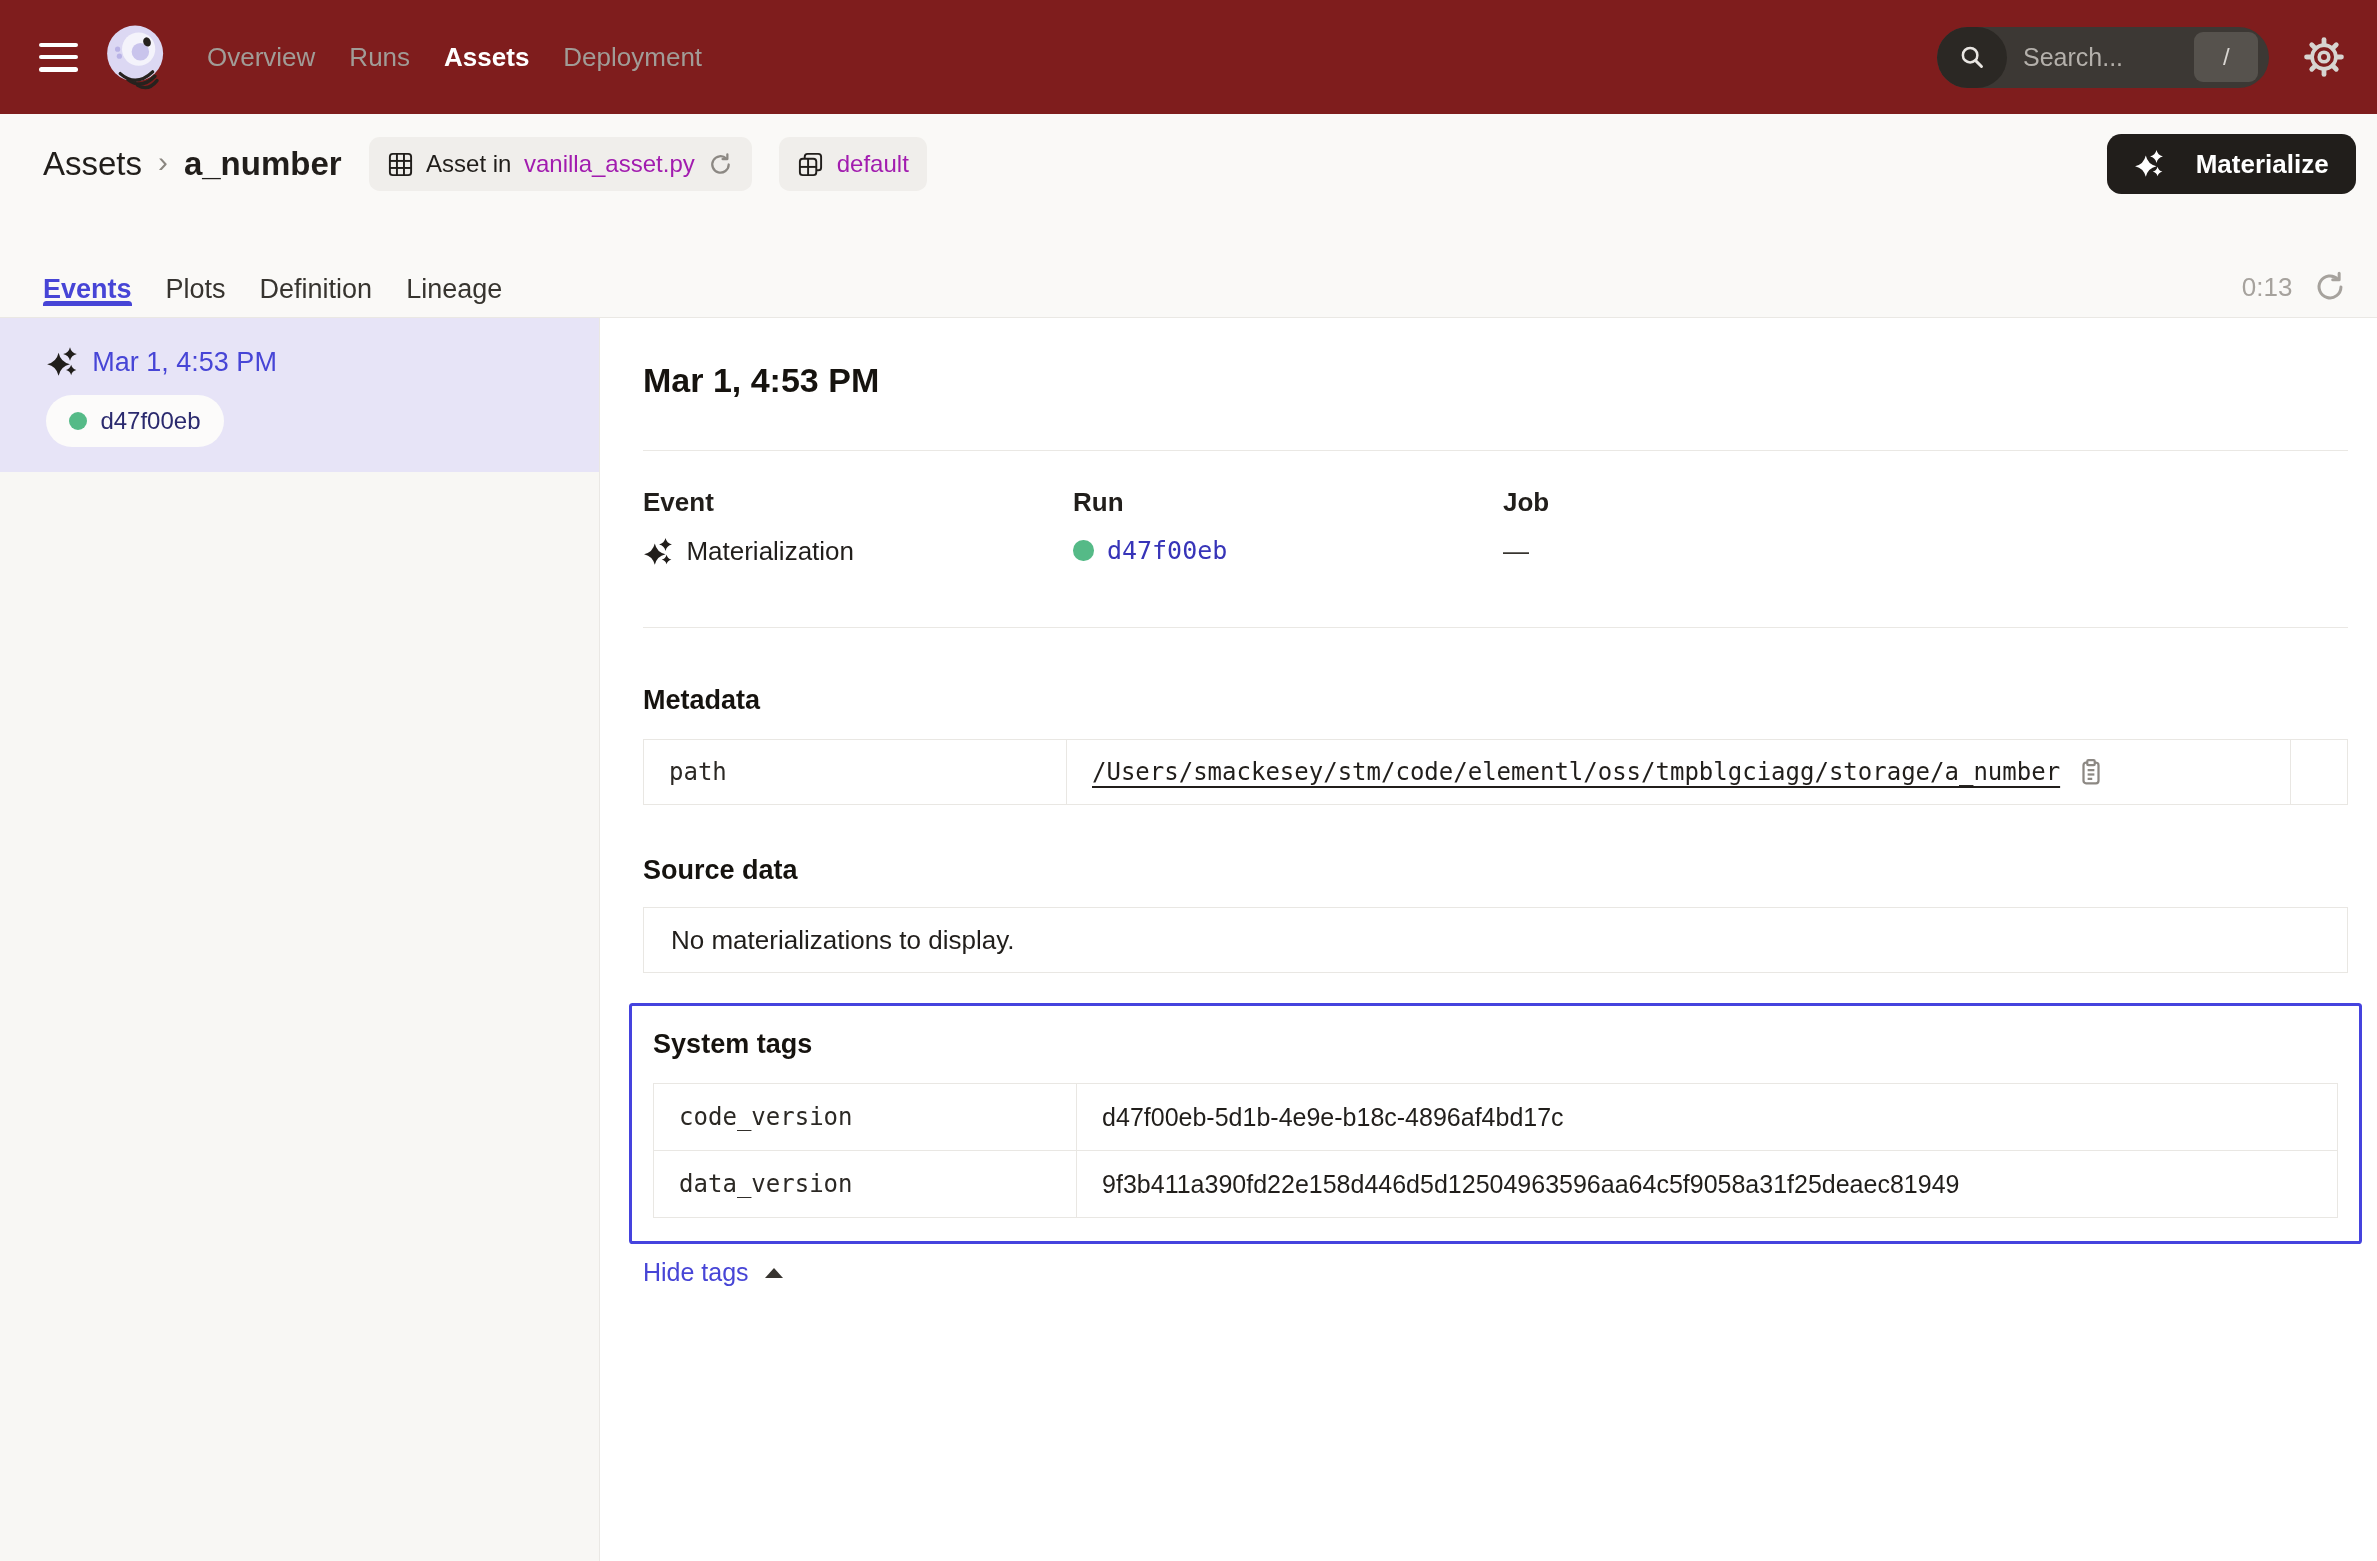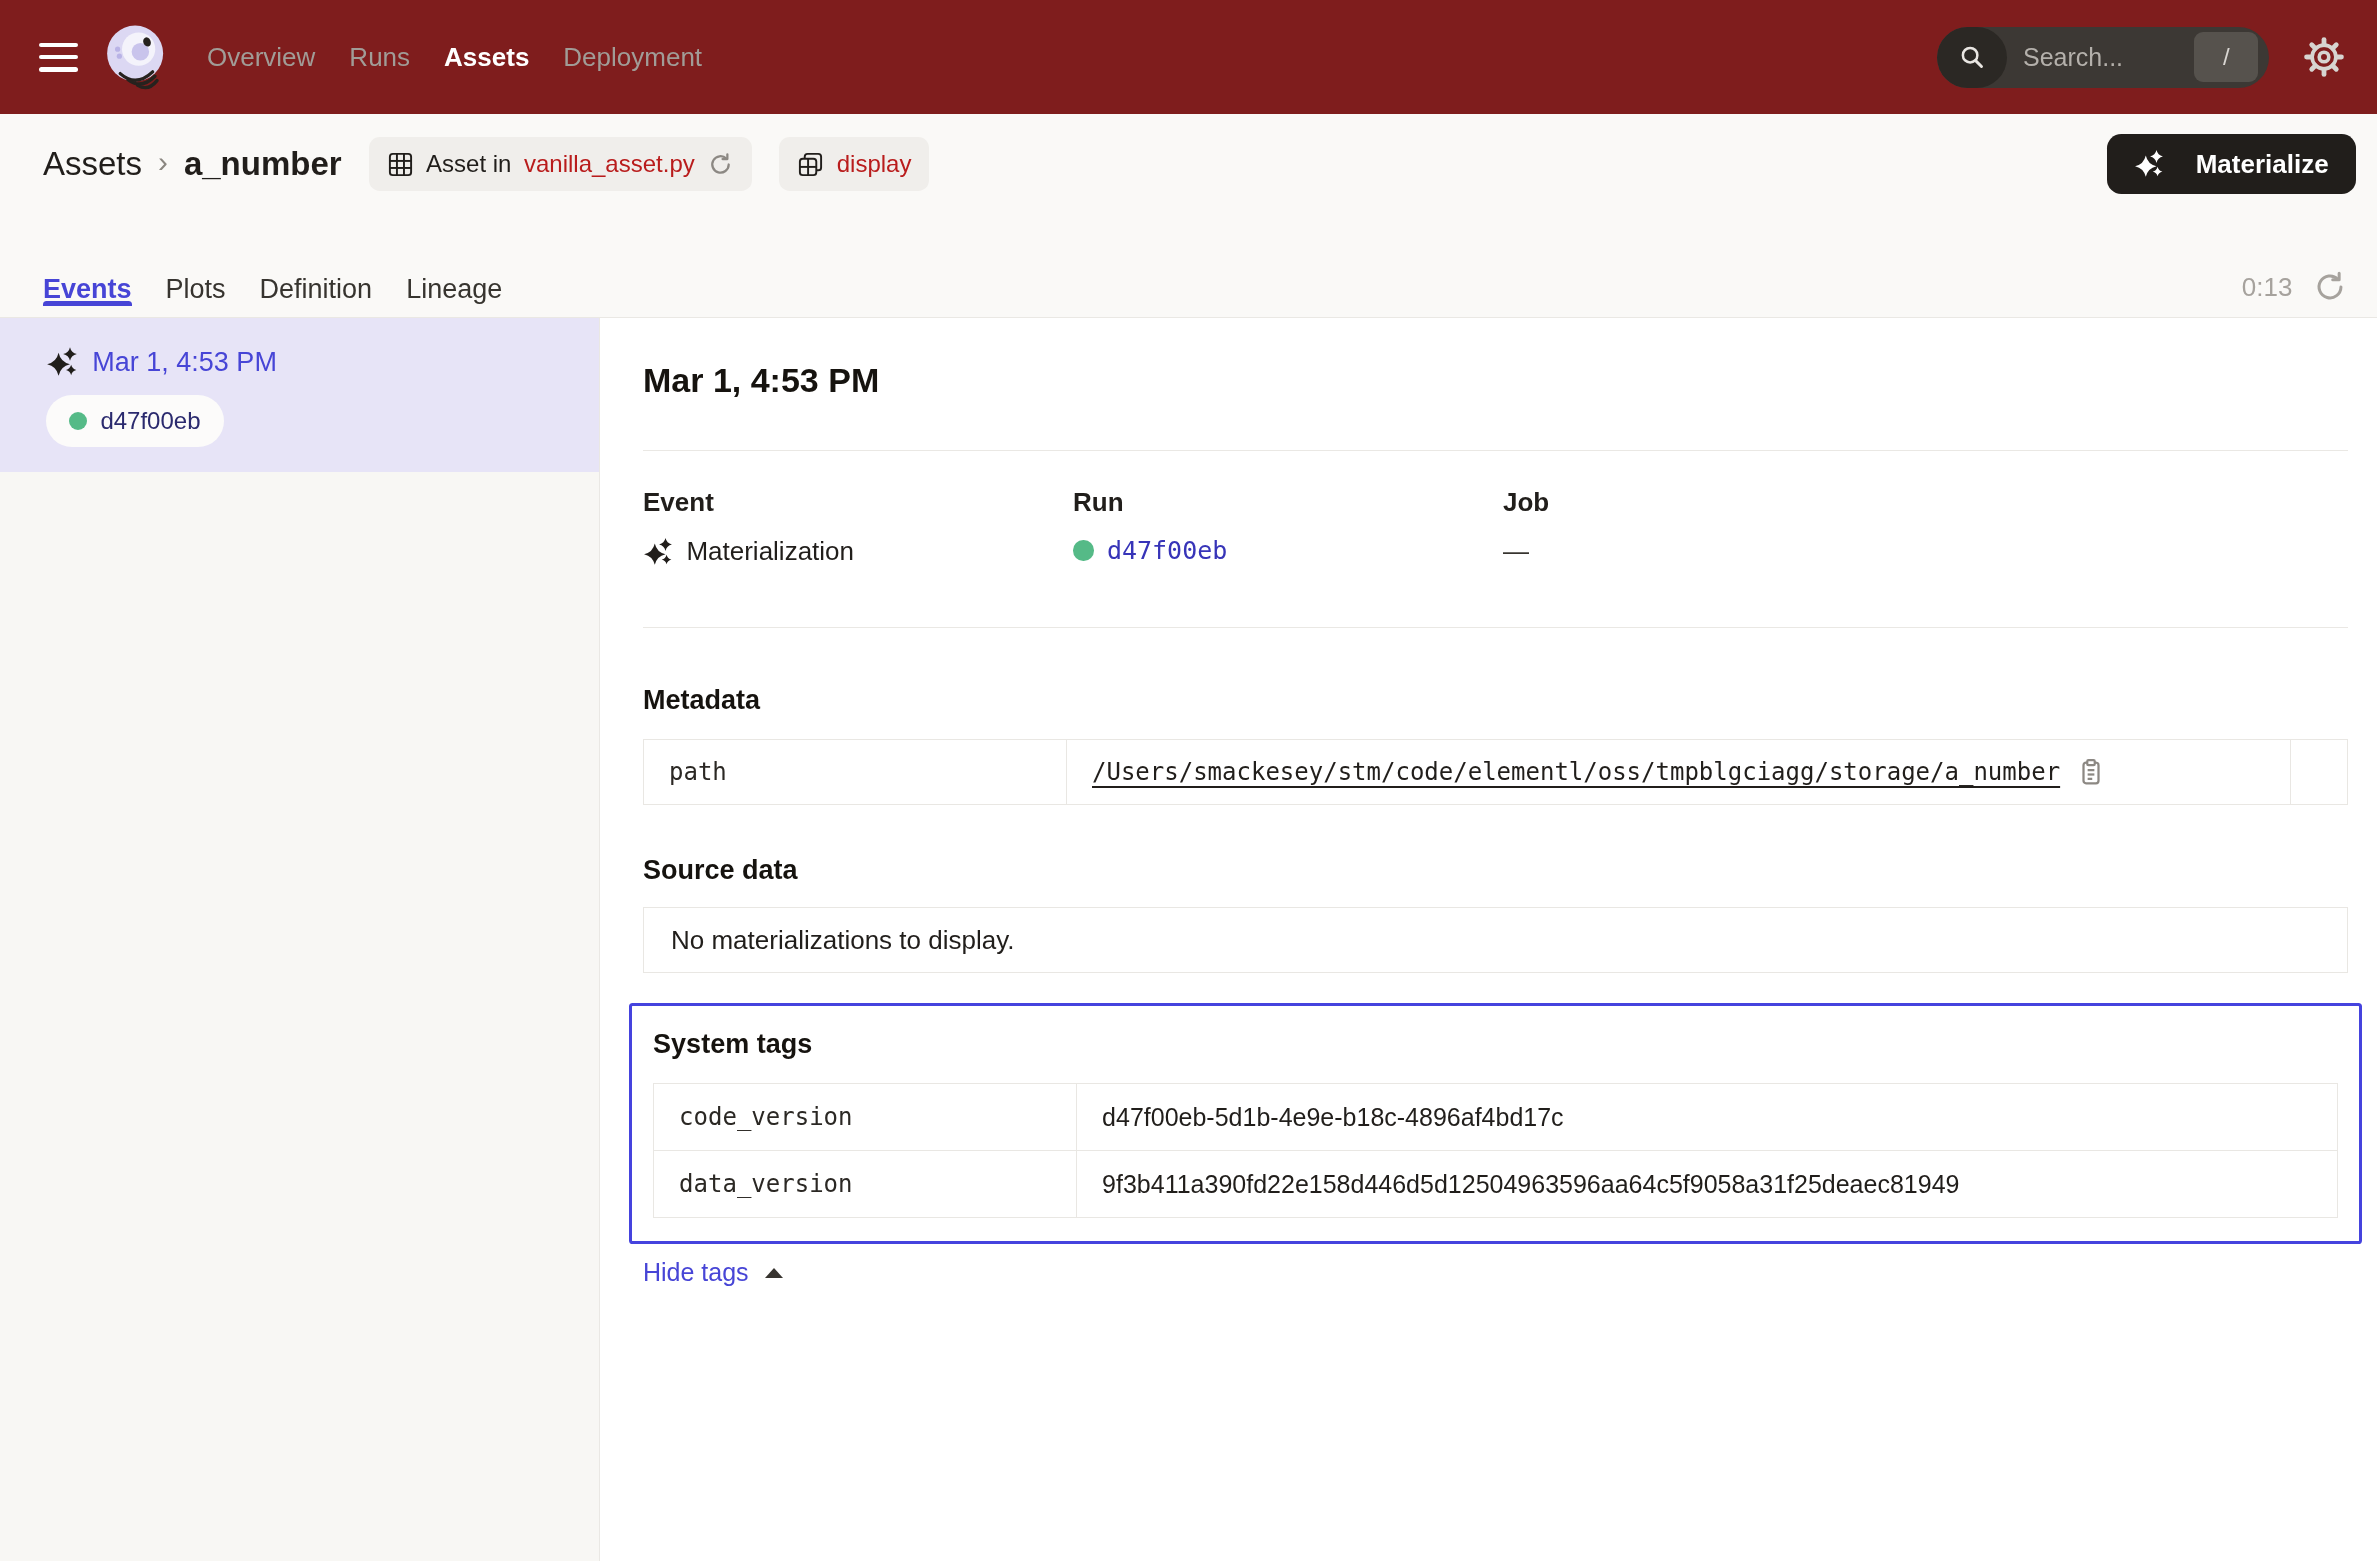--- a/index.html
+++ b/index.html
@@ -22,21 +22,21 @@
   .search-key { flex: 0 0 auto; margin-right: 10.7px; min-width: 64px; height: 50px; background: #56524D; border-radius: 9px; color: #D9D6D2; font-size: 24px; display: flex; align-items: center; justify-content: center; }
   .gear { margin-left: 32px; width: 46px; height: 46px; cursor: pointer; }
 
   
   .crumb-row { height: 100px; background: #FAF9F7; display: flex; align-items: center; padding: 0 21.4px 0 43px; }
   .crumb-title { display: flex; align-items: center; font-size: 33px; color: #211E1B; }
   .crumb-root { cursor: pointer; }
   .crumb-sep { margin: 0 16px; color: #8B8781; font-size: 29.5px; transform: translateY(-1.8px); }
   .crumb-current { font-weight: 700; }
   .badge { margin-left: 27px; display: inline-flex; align-items: center; gap: 12.5px; height: 54px; padding: 0 18px; background: #F0EEEB; border-radius: 10.7px; font-size: 24px; color: #211E1B; }
-  .badge .blue { color: #b91c1c; cursor: pointer; }
+  .badge .blue { color: #a21caf; cursor: pointer; }
   .badge svg { flex: 0 0 auto; }
   .materialize-btn { margin-left: auto; display: inline-flex; align-items: center; gap: 32px; height: 60px; padding: 0 27px; background: #211E1B; color: #ffffff; border: none; border-radius: 14.3px; font-size: 26px; font-weight: 600; font-family: "Liberation Sans", sans-serif; cursor: pointer; }
 
   
   .tabs-row { height: 104px; background: #FAF9F7; display: flex; align-items: flex-end; padding: 0 29px 12px 43px; border-bottom: 0.9px solid #EAE8E4; }
   .tab { position: relative; display: flex; align-items: center; margin-right: 34px; font-size: 27px; color: #37342F; font-weight: 500; cursor: pointer; }
   .tab.active { color: #4745D6; font-weight: 600; }
   .tab.active::after { content: ""; position: absolute; left: 0; right: 0; bottom: -0.9px; height: 5.4px; background: #4745D6; border-radius: 3.6px 3.6px 0 0; }
   .tabs-right { margin-left: auto; display: flex; align-items: center; gap: 19.6px; color: #A6A29D; font-size: 26px; padding-top: 21.4px; }
   .refresh-sm { width: 36px; height: 36px; cursor: pointer; }
@@ -174,21 +174,21 @@
       </svg>
     </span>
 
     <span class="badge">
       <svg width="27" height="27" viewBox="0 0 28 28" fill="none" stroke="#211E1B" stroke-width="2">
         <path d="M8 8 V6 a3 3 0 0 1 3-3 h11 a3 3 0 0 1 3 3 v11 a3 3 0 0 1-3 3 h-2"></path>
         <rect x="3" y="8" width="17" height="17" rx="3"></rect>
         <line x1="3" y1="16.5" x2="20" y2="16.5"></line>
           <line x1="11.5" y1="8" x2="11.5" y2="25"></line>
       </svg>
-      <span class="blue">display</span>
+      <span class="blue">default</span>
     </span>
 
     <button class="materialize-btn">
       <svg class="spark" width="30" height="32" viewBox="0 0 28 28" fill="#ffffff">
         <path d="M11 6 Q12.8 14.2 21 16 Q12.8 17.8 11 26 Q9.2 17.8 1 16 Q9.2 14.2 11 6 Z"></path>
         <path d="M21 1 Q22.1 5.9 27 7 Q22.1 8.1 21 13 Q19.9 8.1 15 7 Q19.9 5.9 21 1 Z"></path>
         <path d="M22 16.5 Q22.9 20.1 26.5 21 Q22.9 21.9 22 25.5 Q21.1 21.9 17.5 21 Q21.1 20.1 22 16.5 Z"></path>
       </svg>
       <span>Materialize</span>
     </button>

